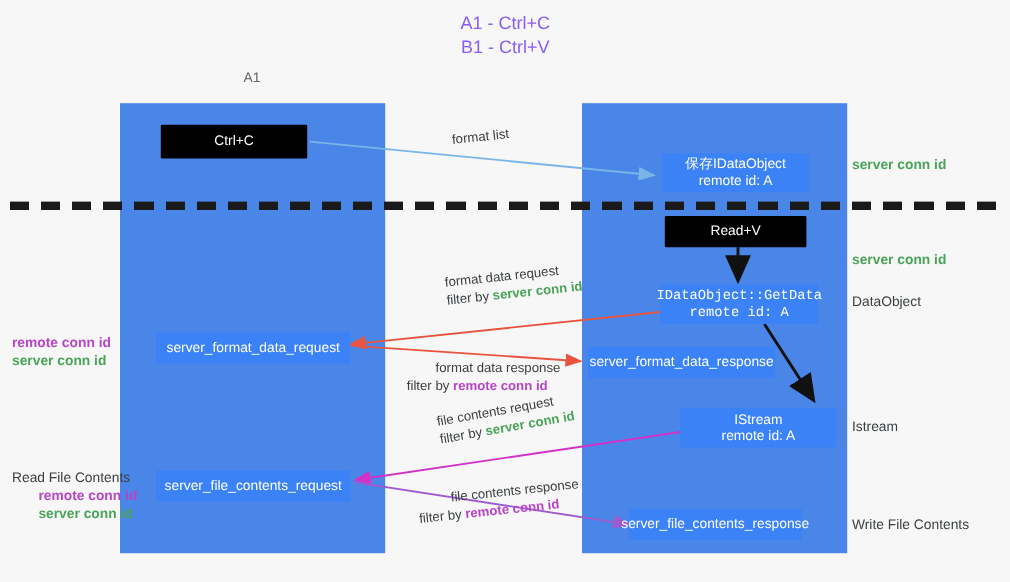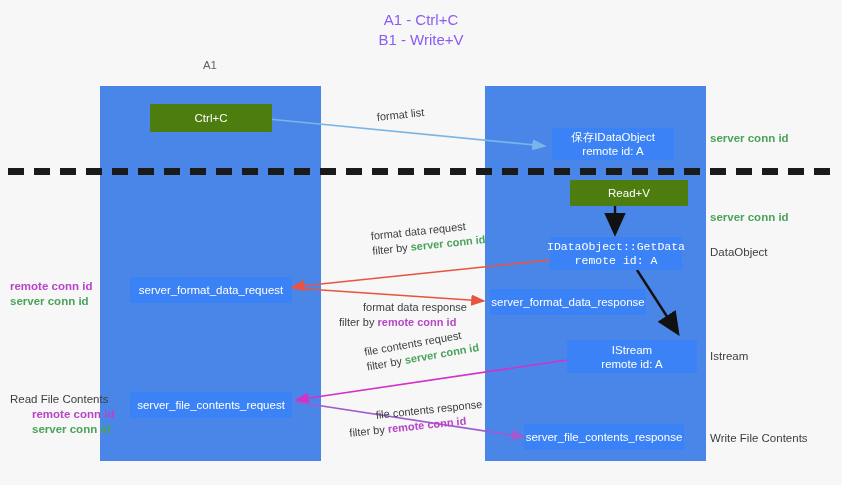--- a/index.html
+++ b/index.html
@@ -51,21 +51,21 @@
     display: flex;
     flex-direction: column;
     align-items: center;
     justify-content: center;
     text-align: center;
     color: #ffffff;
     font-size: 11.5px;
     line-height: 14px;
     border-radius: 1px;
   }
-  .node.green { background: #4d7c0f; margin-left: 16px; }
+  .node.green { background: #000000; }
   .node.orange { background: #3b82f6; }
 
   
   .side-label {
     font-size: 11.5px;
     line-height: 15px;
     color: #3c4043;
     white-space: nowrap;
   }
   .conn-green { color: #4aa35a; font-weight: bold; }
@@ -98,21 +98,21 @@
     pointer-events: none;
   }
 </style>
 </head>
 <body>
 
 <div id="stage">
 
   <div class="abs title">
     <div>A1 - Ctrl+C</div>
-    <div>B1 - Write+V</div>
+    <div>B1 - Ctrl+V</div>
   </div>
 
   <div class="abs col-head" style="left:120px; top:58px; width:180px;">
     <div>A1</div>
   </div>
 
   <div class="abs lane" style="left:100px; top:86px; width:221px; height:375px;"></div>
   <div class="abs lane" style="left:485px; top:86px; width:221px; height:375px;"></div>
 
   <svg class="overlay" viewBox="0 0 842 485" xmlns="http://www.w3.org/2000/svg">
@@ -179,21 +179,21 @@
 
   <div class="abs node orange" style="left:490px; top:289px; width:156px; height:26px;">
     <span>server_format_data_response</span>
   </div>
 
   <div class="abs node orange" style="left:567px; top:340px; width:130px; height:33px;">
     <span>IStream</span>
     <span>remote id: A</span>
   </div>
 
-  <div class="abs node orange" style="left:524px; top:424px; width:160px; height:26px;">
+  <div class="abs node orange" style="left:524px; top:424px; width:144px; height:26px;">
     <span>server_file_contents_response</span>
   </div>
 
   <div class="abs edge-label rot-up-s" style="left:376px; top:110px;">
     <span>format list</span>
   </div>
 
   <div class="abs edge-label rot-up-s" style="left:370px; top:229px;">
     <span class="ln2">format data request</span>
     <span class="ln2">

